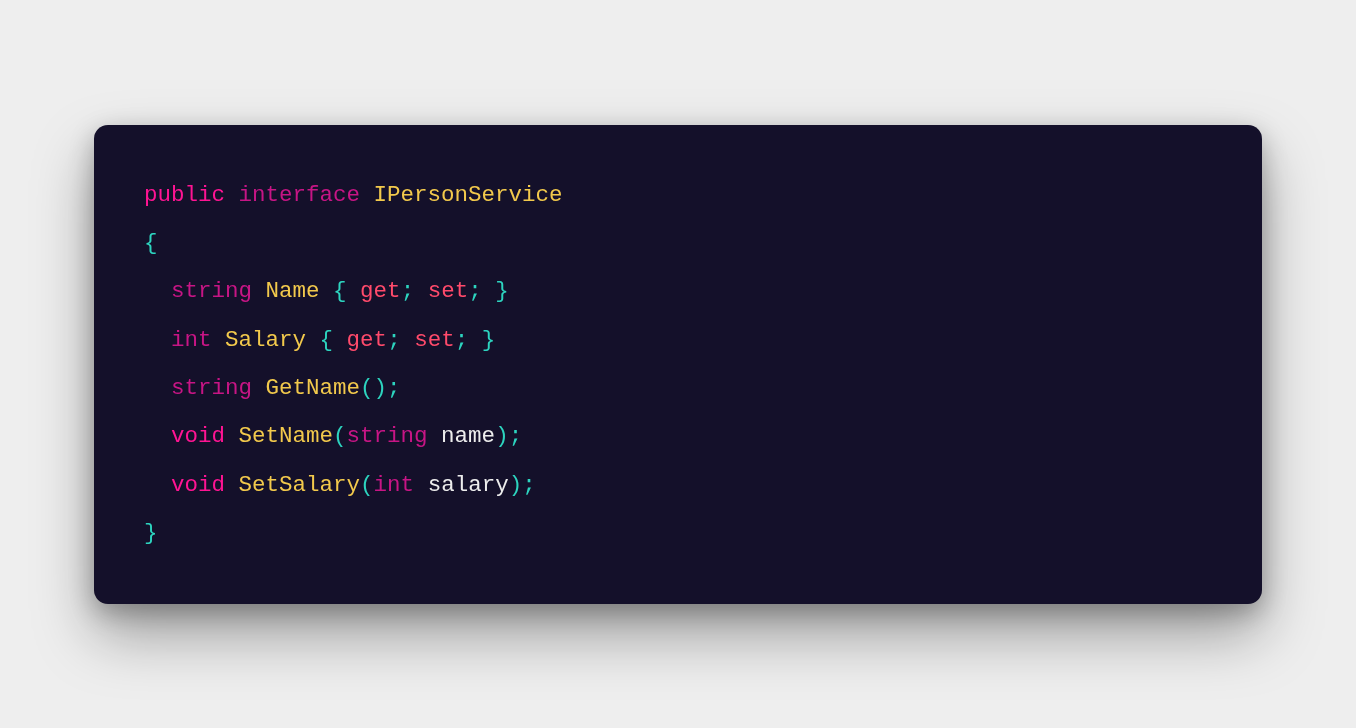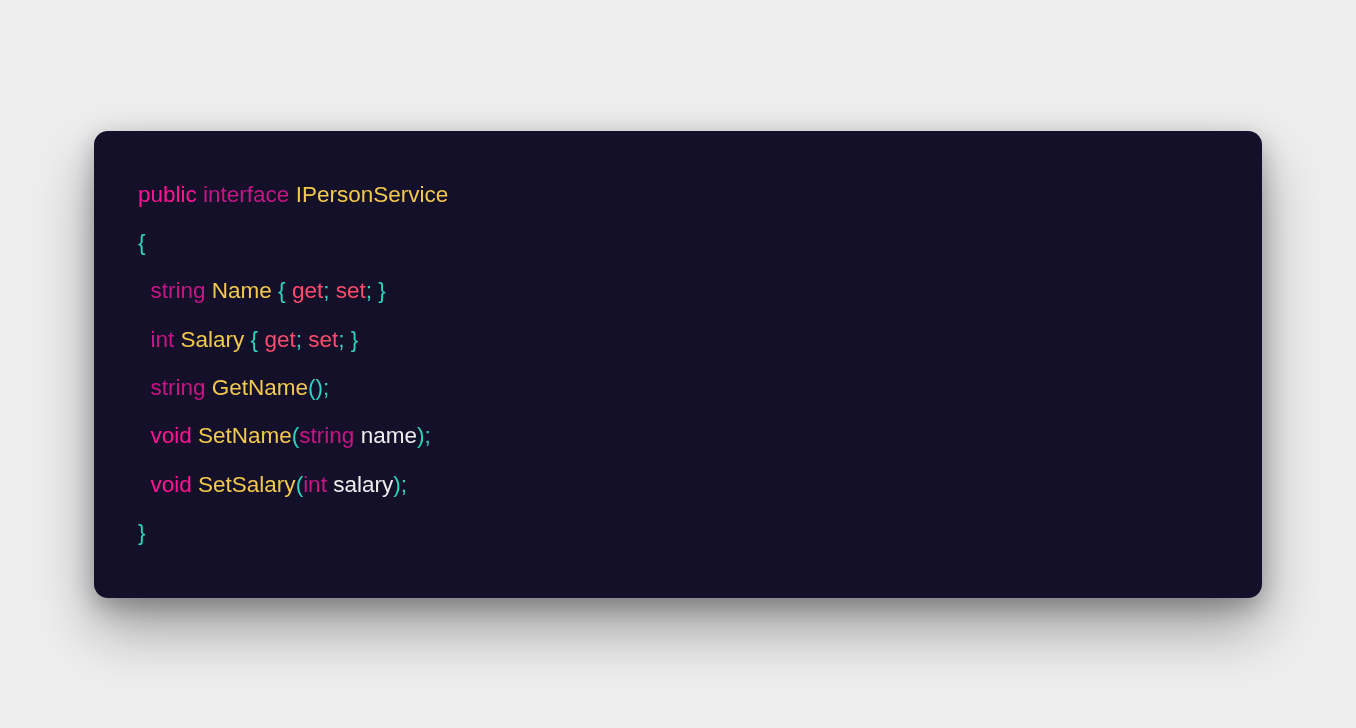--- a/index.html
+++ b/index.html
@@ -15,22 +15,22 @@
   }
   .card {
     width: 1168px;
     background: #14102a;
     border-radius: 14px;
     padding: 36px 40px 36px 40px;
     box-shadow: 0 30px 60px rgba(0,0,0,0.35), 0 8px 24px rgba(0,0,0,0.25);
     box-sizing: border-box;
   }
   pre {
-    margin: 4px;
-    font-family: Liberation Sans, sans-serif;
+    margin: 10px;
+    font-family: Liberation Mono, monospace;
     font-size: 22.5px;
     line-height: 2.15;
     color: #e8e8e8;
   }
   .kw-mod  { color: #ff1493; } 
   .kw-type { color: #c71585; } 
   .kw-acc  { color: #ff4a6b; } 
   .name    { color: #f2c94c; } 
   .param   { color: #ededed; } 
   .punc    { color: #2dd4bf; } 

